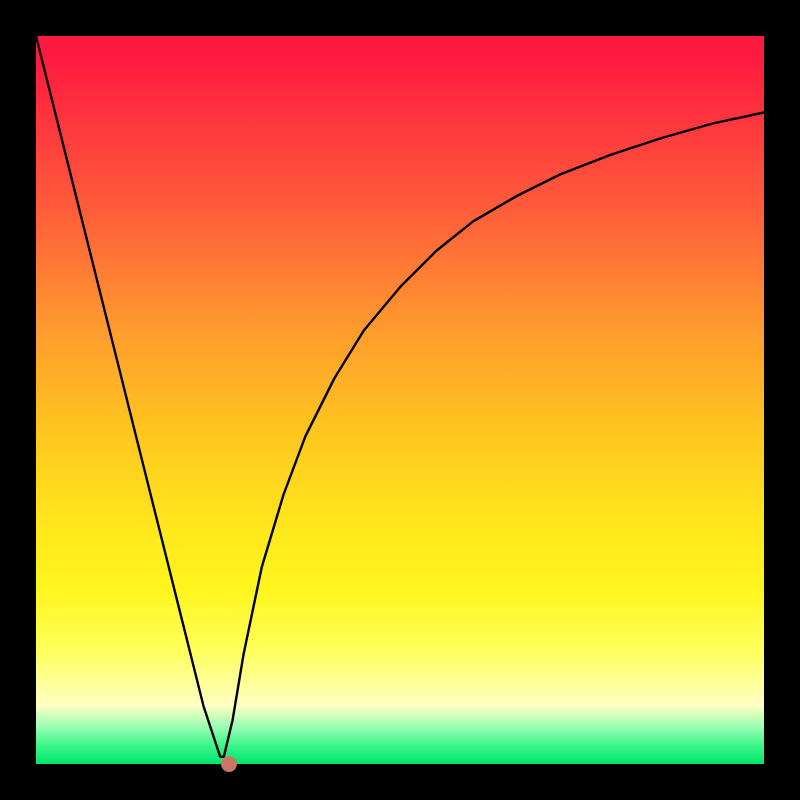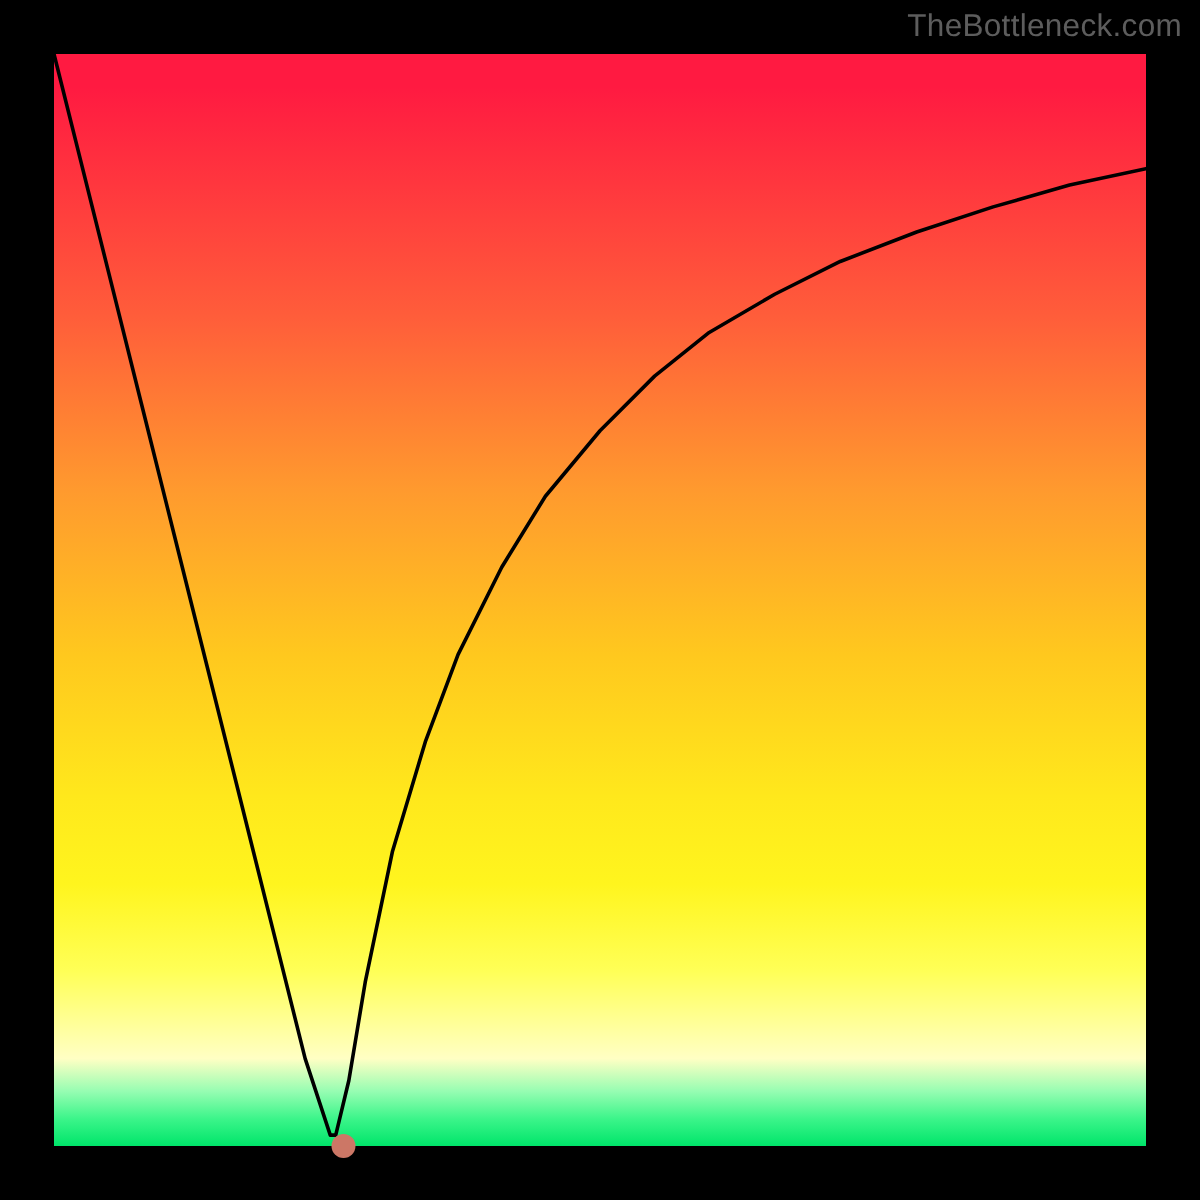--- a/index.html
+++ b/index.html
@@ -69,14 +69,13 @@
 </head>
 <body>
 
 <div class="frame">
   <div class="plot">
     <svg class="curve-svg" viewBox="0 0 728 728" preserveAspectRatio="none">
       <path id="curve-path" d="M0.00 0.00 L14.56 58.24 L36.40 145.60 L58.24 232.96 L80.08 320.32 L101.92 407.68 L123.76 495.04 L145.60 582.40 L167.44 669.76 L184.18 720.72 L187.82 720.72 L196.56 684.32 L207.48 618.80 L225.68 531.44 L247.52 458.64 L269.36 400.40 L298.48 342.16 L327.60 294.84 L364.00 251.16 L400.40 214.76 L436.80 185.64 L480.48 160.16 L524.16 138.32 L575.12 118.66 L626.08 101.92 L677.04 87.36 L728.00 76.44" fill="none" stroke="#000" stroke-width="2.4" stroke-linejoin="round" stroke-linecap="round"></path>
     </svg>
     <div id="min-marker" class="marker" style="left: 192.92px; top: 728px; background: rgb(204, 119, 102);"></div>
   </div>
-  <div class="watermark">TheBottleneck.com</div>
 </div>
 
 </body></html>

